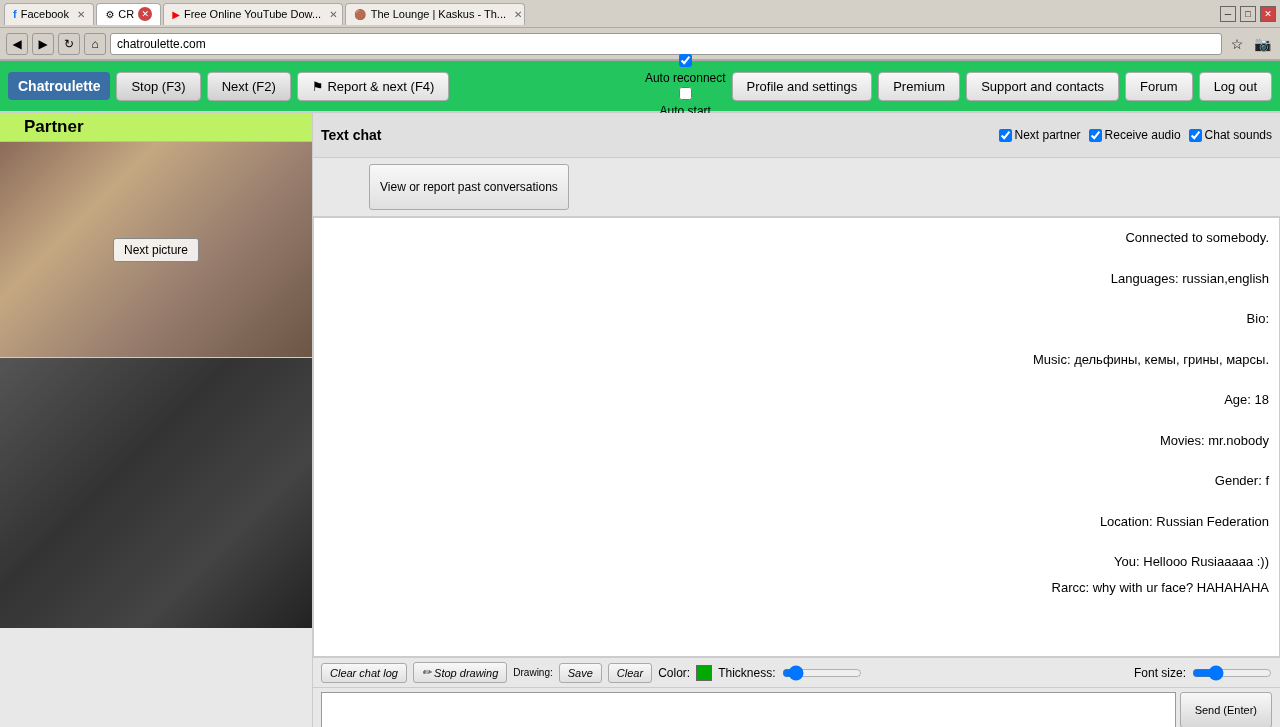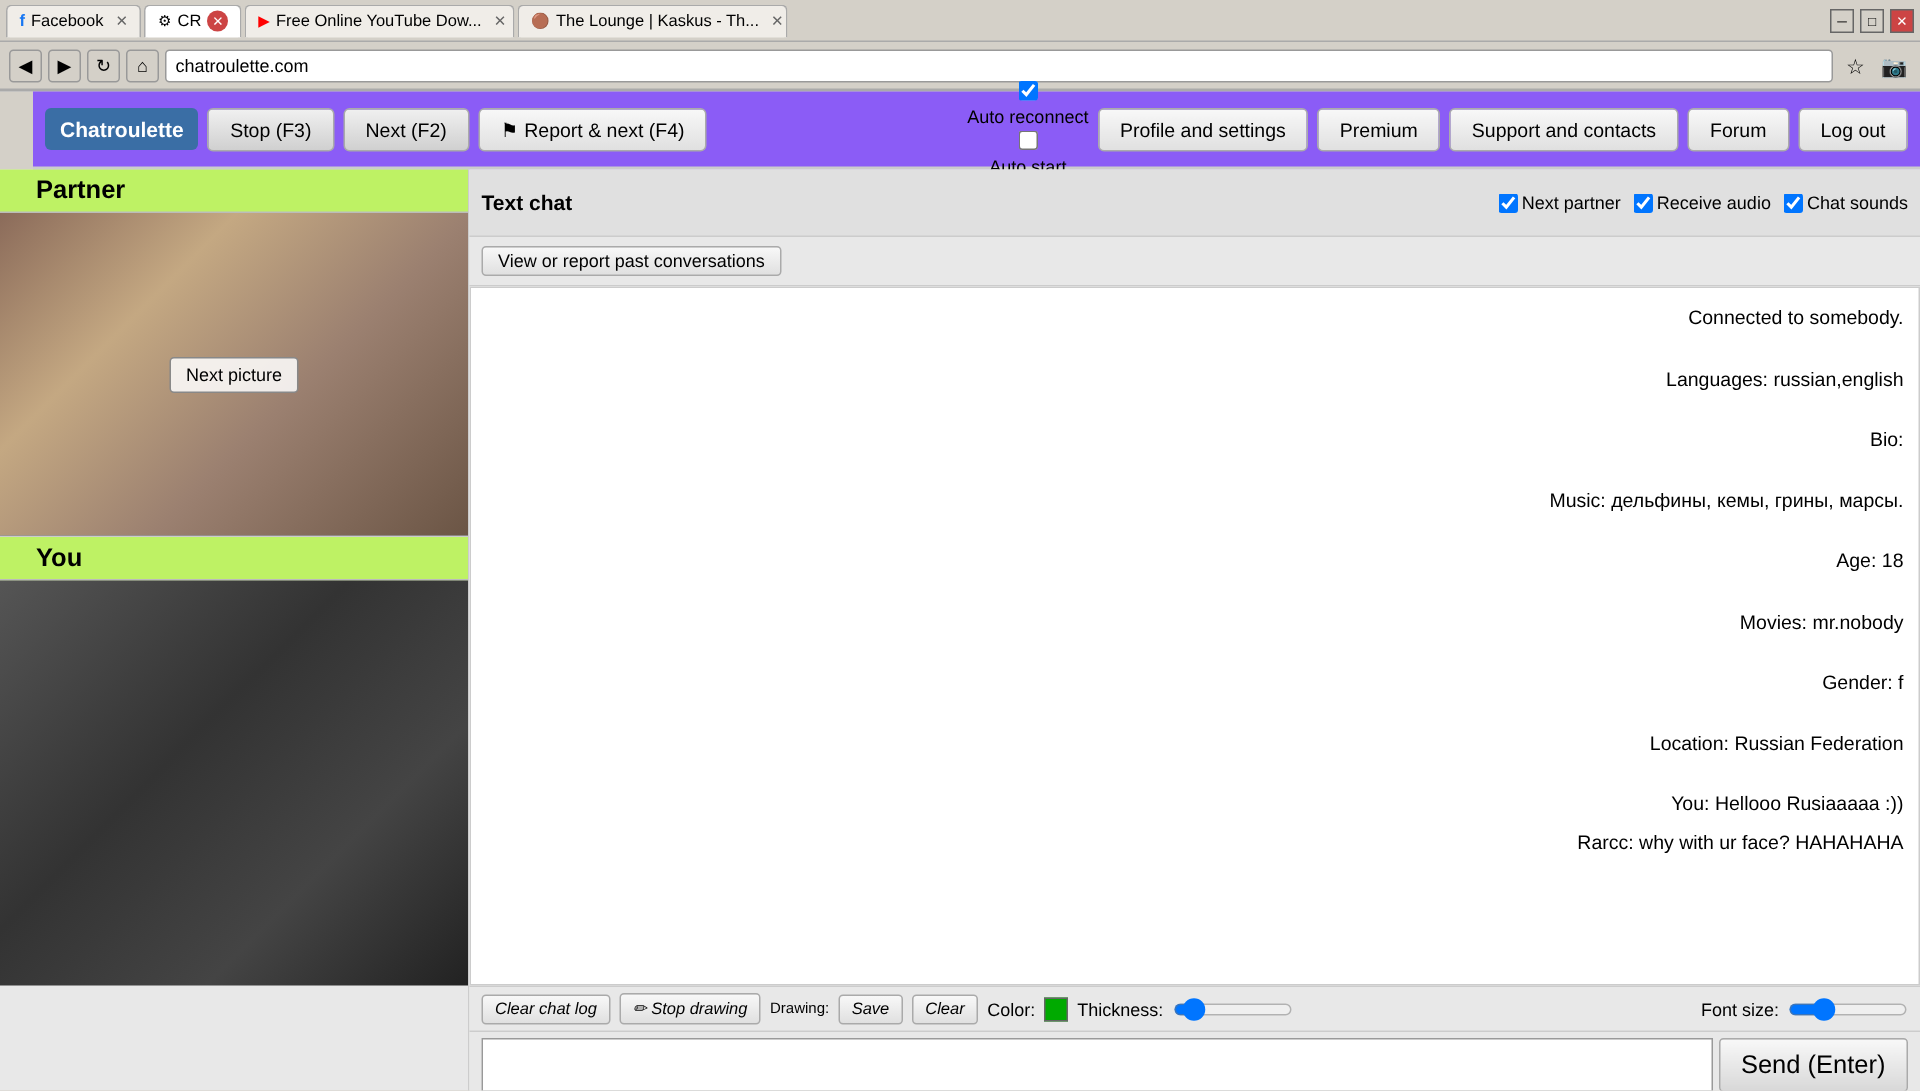--- a/index.html
+++ b/index.html
@@ -17,21 +17,21 @@
     .win-btn { width: 16px; height: 16px; border: 1px solid #666; background: #d4d0c8; display: flex; align-items: center; justify-content: center; font-size: 9px; cursor: pointer; }
 
     .nav-bar { display: flex; align-items: center; gap: 4px; padding: 3px 6px; background: #d4d0c8; border-bottom: 1px solid #aaa; height: 32px; }
     .nav-btn { width: 22px; height: 22px; background: #d4d0c8; border: 1px solid #999; border-radius: 3px; cursor: pointer; display: flex; align-items: center; justify-content: center; font-size: 12px; }
     .nav-btn:disabled { opacity: 0.4; }
     .address-bar { flex: 1; height: 22px; border: 1px solid #999; border-radius: 3px; padding: 2px 6px; font-size: 12px; background: white; }
     .nav-icons { display: flex; gap: 4px; }
     .nav-icon { width: 22px; height: 22px; display: flex; align-items: center; justify-content: center; cursor: pointer; font-size: 14px; }
 
     
-    .app-header { background: #8b5cf6; border-bottom: 2px solid #ccc; display: flex; align-items: center; padding: 6px 8px; gap: 6px; height: 52px; margin-left: 22px; }
+    .app-header { background: #22c55e; border-bottom: 2px solid #ccc; display: flex; align-items: center; padding: 6px 8px; gap: 6px; height: 52px; }
     .app-logo { background: #3a6ea5; color: white; font-size: 14px; font-weight: bold; padding: 6px 10px; border-radius: 4px; }
     .header-btn { padding: 6px 14px; border: 1px solid #aaa; border-radius: 4px; background: linear-gradient(to bottom, #f8f8f8, #e0e0e0); cursor: pointer; font-size: 13px; white-space: nowrap; }
     .header-btn.stop { background: linear-gradient(to bottom, #f0f0f0, #d0d0d0); }
     .header-btn.next { background: linear-gradient(to bottom, #f0f0f0, #d0d0d0); }
     .header-btn.report { display: flex; align-items: center; gap: 4px; }
     .spacer { flex: 1; }
     .header-checkboxes { display: flex; flex-direction: column; gap: 2px; font-size: 12px; }
     .checkbox-row { display: flex; align-items: center; gap: 4px; flex-direction: column; }
 
     
@@ -49,37 +49,37 @@
     .webcam-you { width: 100%; height: 270px; background: linear-gradient(135deg, #555 0%, #333 40%, #444 70%, #222 100%); }
 
     
     .chat-panel { flex: 1; display: flex; flex-direction: column; background: #f0f0f0; }
     .chat-header { background: #e0e0e0; border-bottom: 1px solid #ccc; padding: 4px 8px; display: flex; align-items: center; justify-content: space-between; height: 45px; }
     .chat-title { font-weight: bold; font-size: 14px; }
     .chat-options { display: flex; align-items: center; gap: 8px; font-size: 12px; }
     .chat-option { display: flex; align-items: center; gap: 3px; }
 
     .chat-toolbar { padding: 6px 8px; background: #e8e8e8; border-bottom: 1px solid #ccc; }
-    .view-btn { padding: 2px 10px; border: 1px solid #aaa; background: linear-gradient(to bottom, #f8f8f8, #e0e0e0); cursor: pointer; font-size: 12px; border-radius: 3px; }
+    .view-btn { padding: 15px 10px; border: 1px solid #aaa; background: linear-gradient(to bottom, #f8f8f8, #e0e0e0); cursor: pointer; font-size: 12px; border-radius: 3px; margin-left: 48px; }
 
     .chat-messages { flex: 1; background: white; padding: 10px; overflow-y: auto; border: 1px solid #ccc; margin: 0; text-align: right; }
     .chat-message { margin-bottom: 6px; font-size: 13px; line-height: 1.5; }
 
     .chat-footer { background: #e8e8e8; border-top: 1px solid #ccc; padding: 4px 8px; }
     .chat-controls { display: flex; align-items: center; gap: 6px; font-size: 12px; flex-wrap: wrap; }
     .ctrl-btn { padding: 3px 8px; border: 1px solid #aaa; background: linear-gradient(to bottom, #f8f8f8, #e0e0e0); cursor: pointer; font-size: 11px; border-radius: 3px; display: flex; align-items: center; gap: 3px; font-style: italic; }
     .drawing-label { font-size: 10px; text-align: center; }
     .color-box { width: 16px; height: 16px; background: #00aa00; border: 1px solid #666; cursor: pointer; display: inline-block; }
     .thickness-slider { width: 80px; vertical-align: middle; cursor: pointer; }
     .fontsize-label { font-size: 12px; margin-left: auto; }
     .fontsize-slider { width: 80px; vertical-align: middle; cursor: pointer; }
 
     .chat-input-row { display: flex; gap: 4px; padding: 4px 8px; background: #e8e8e8; border-top: 1px solid #ccc; }
     .chat-input { flex: 1; height: 36px; border: 1px solid #999; padding: 4px 8px; font-size: 13px; background: white; }
-    .send-btn { padding: 6px 14px; border: 1px solid #aaa; background: linear-gradient(to bottom, #f8f8f8, #d8d8d8); cursor: pointer; font-size: 17px; border-radius: 3px; text-align: right; }
+    .send-btn { padding: 6px 14px; border: 1px solid #aaa; background: linear-gradient(to bottom, #f8f8f8, #d8d8d8); cursor: pointer; font-size: 11px; border-radius: 3px; text-align: right; }
 
     
     .fb-icon { color: #1877f2; font-weight: bold; font-size: 11px; }
 
     
     ::-webkit-scrollbar { width: 8px; }
     ::-webkit-scrollbar-track { background: #f0f0f0; }
     ::-webkit-scrollbar-thumb { background: #aaa; border-radius: 4px; }
   </style>
 </head>
@@ -161,21 +161,20 @@
 
 <div class="main-content">
 
   <div class="partner-panel">
     <div class="panel-label">Partner</div>
     <div class="partner-video">
       <div class="webcam-partner"></div>
       <div class="video-overlay-btn">Next picture</div>
     </div>
     <div class="you-section">
-      <div class="panel-label">You</div>
       <div class="webcam-you"></div>
     </div>
   </div>
 
   <div class="chat-panel">
     <div class="chat-header">
       <span class="chat-title">Text chat</span>
       <div class="chat-options">
         <div class="chat-option">
           <input type="checkbox" checked="" style="">

